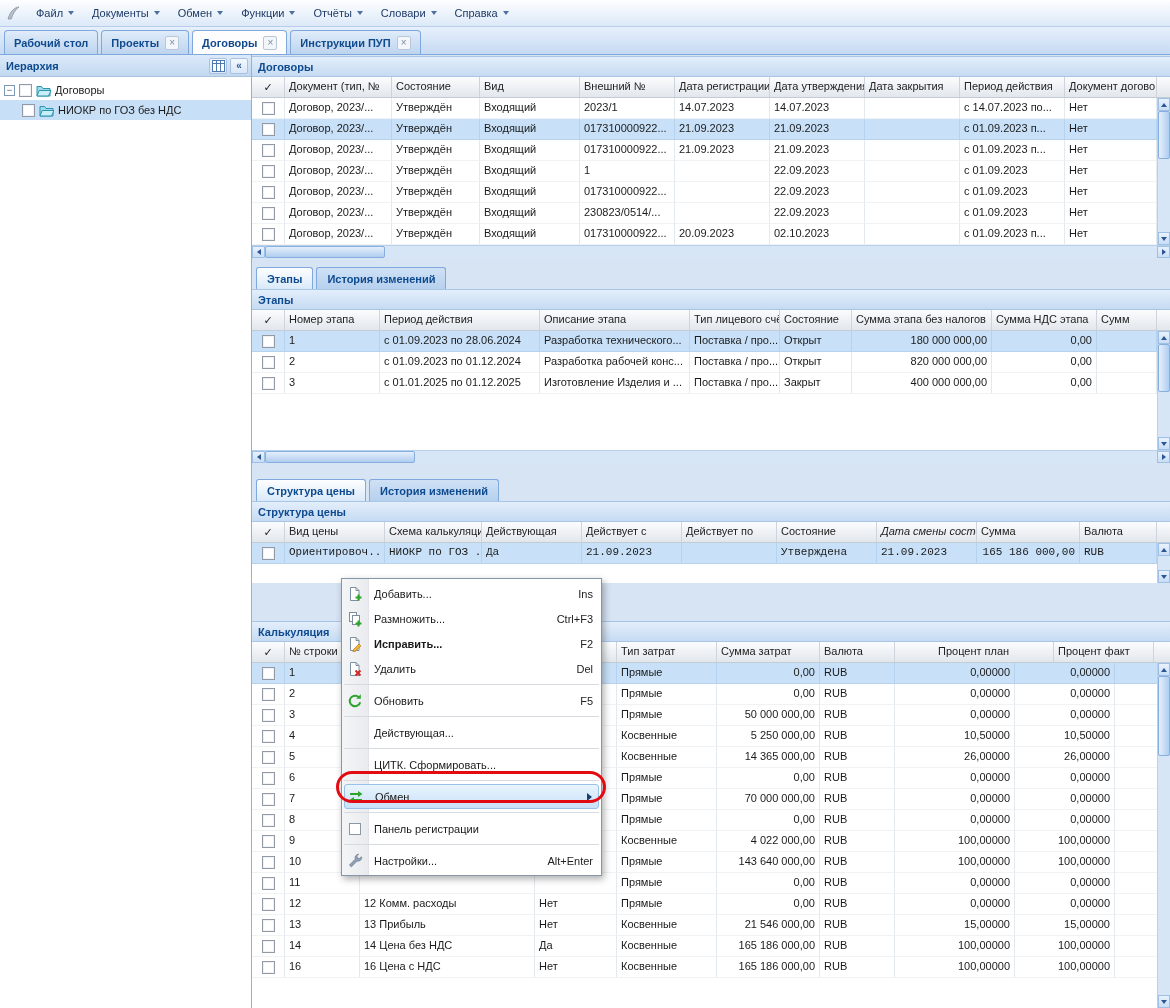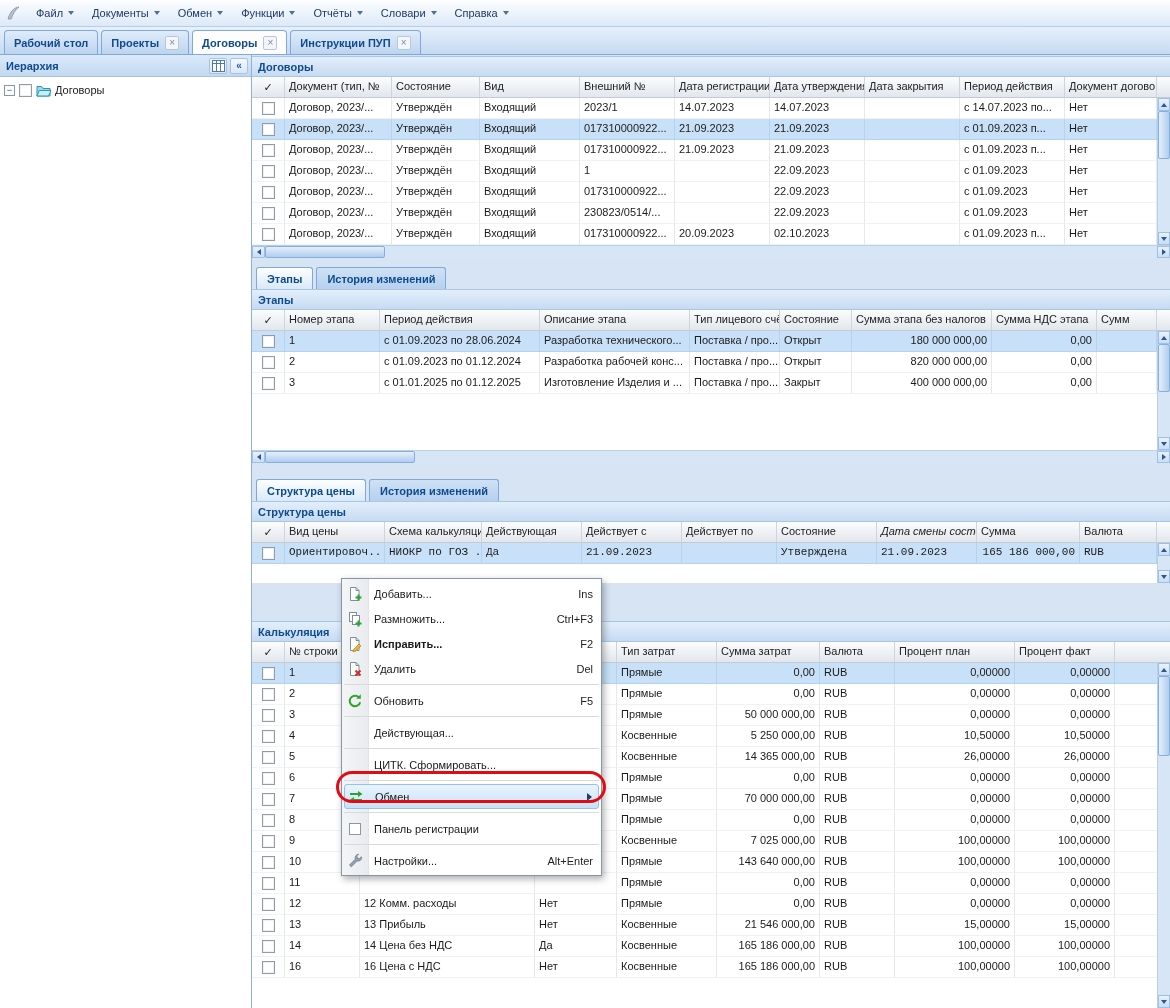--- a/index.html
+++ b/index.html
@@ -188,20 +188,30 @@
           <span class="expander">−</span>
           <span class="cb"></span>
           <span class="tree-ico">
             <svg width="15" height="13" viewBox="0 0 15 13">
               <path d="M1 2.5h4.5l1.5 2H14V12H1z" fill="#9adcec" stroke="#2e93ad"></path>
               <path d="M1 12l2.2-5.5H15L12.5 12z" fill="#c8eef6" stroke="#2e93ad"></path>
             </svg>
           </span>
           <span>Договоры</span>
         </div>
+        <div class="tree-row selected" style="padding-left: 22px;">
+          <span class="cb"></span>
+          <span class="tree-ico">
+            <svg width="15" height="13" viewBox="0 0 15 13">
+              <path d="M1 2.5h4.5l1.5 2H14V12H1z" fill="#9adcec" stroke="#2e93ad"></path>
+              <path d="M1 12l2.2-5.5H15L12.5 12z" fill="#c8eef6" stroke="#2e93ad"></path>
+            </svg>
+          </span>
+          <span>НИОКР по ГОЗ без НДС</span>
+        </div>
       </div>
   </div>
 
   <div class="main">
 
     <section class="panel" id="sec-contracts">
       <div class="panel-header">
         <span>Договоры</span>
       </div>
       <div class="grid">
@@ -484,21 +494,21 @@
       </div>
       <div class="grid">
         <div class="grid-head" id="calc-head">
             <div class="gh-cell check-cell" style="width: 33px;">✓</div>
             <div class="gh-cell" style="width: 75px;">№ строки</div>
             <div class="gh-cell" style="width: 175px;"></div>
             <div class="gh-cell" style="width: 82px;"></div>
             <div class="gh-cell" style="width: 100px;">Тип затрат</div>
             <div class="gh-cell" style="width: 103px;">Сумма затрат</div>
             <div class="gh-cell" style="width: 75px;">Валюта</div>
-            <div class="gh-cell" style="width: 120px;">Процент план</div>
+            <div class="gh-cell" style="width: 120px; margin-left: 39px;">Процент план</div>
             <div class="gh-cell" style="width: 100px;">Процент факт</div>
             <div class="gh-cell" style="width: 75px;"></div>
           </div>
         <div class="grid-body" id="calc-body">
             <div class="gr selected">
               <div class="g-cell check-cell" style="width: 33px;">
                 <span class="cb"></span>
               </div>
               <div class="g-cell" style="width: 75px;">1</div>
               <div class="g-cell" style="width: 175px;"></div>
@@ -609,21 +619,21 @@
               <div class="g-cell" style="width: 75px;"></div>
             </div>
             <div class="gr">
               <div class="g-cell check-cell" style="width: 33px;">
                 <span class="cb"></span>
               </div>
               <div class="g-cell" style="width: 75px;">9</div>
               <div class="g-cell" style="width: 175px;"></div>
               <div class="g-cell" style="width: 82px;"></div>
               <div class="g-cell" style="width: 100px;">Косвенные</div>
-              <div class="g-cell num" style="width: 103px;">7 025 000,00</div>
+              <div class="g-cell num" style="width: 103px;">4 022 000,00</div>
               <div class="g-cell" style="width: 75px;">RUB</div>
               <div class="g-cell num" style="width: 120px;">100,00000</div>
               <div class="g-cell num" style="width: 100px;">100,00000</div>
               <div class="g-cell" style="width: 75px;"></div>
             </div>
             <div class="gr">
               <div class="g-cell check-cell" style="width: 33px;">
                 <span class="cb"></span>
               </div>
               <div class="g-cell" style="width: 75px;">10</div>

